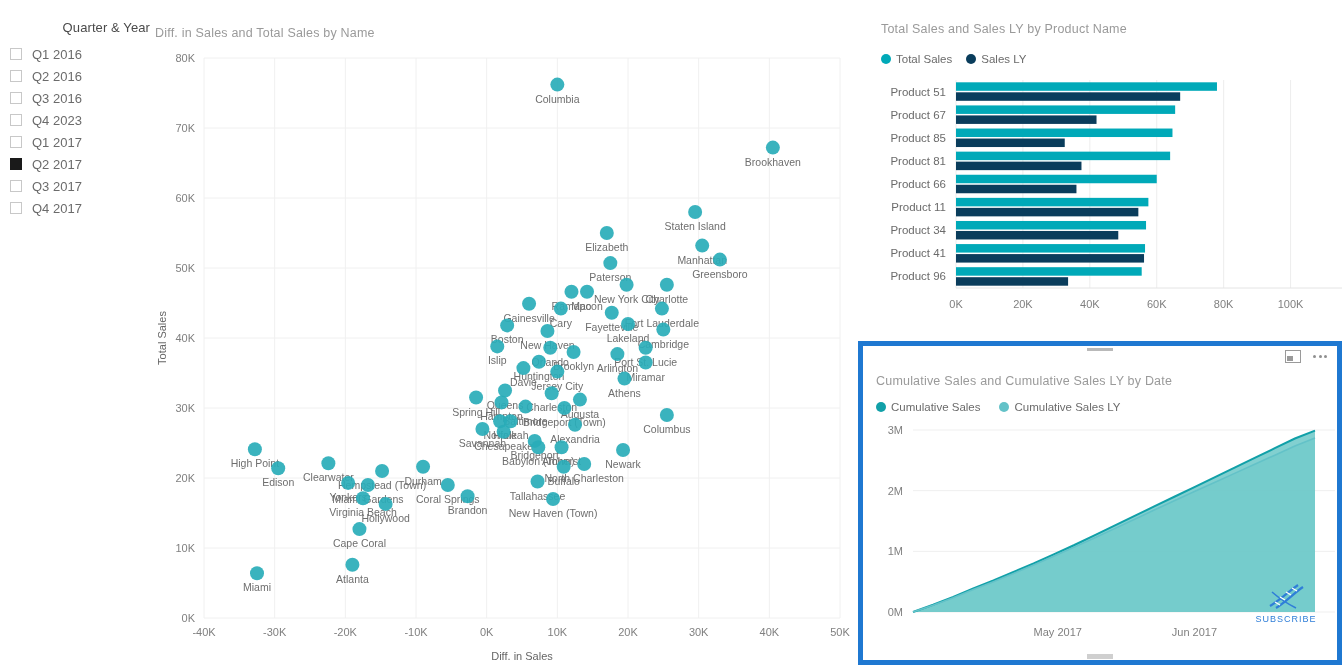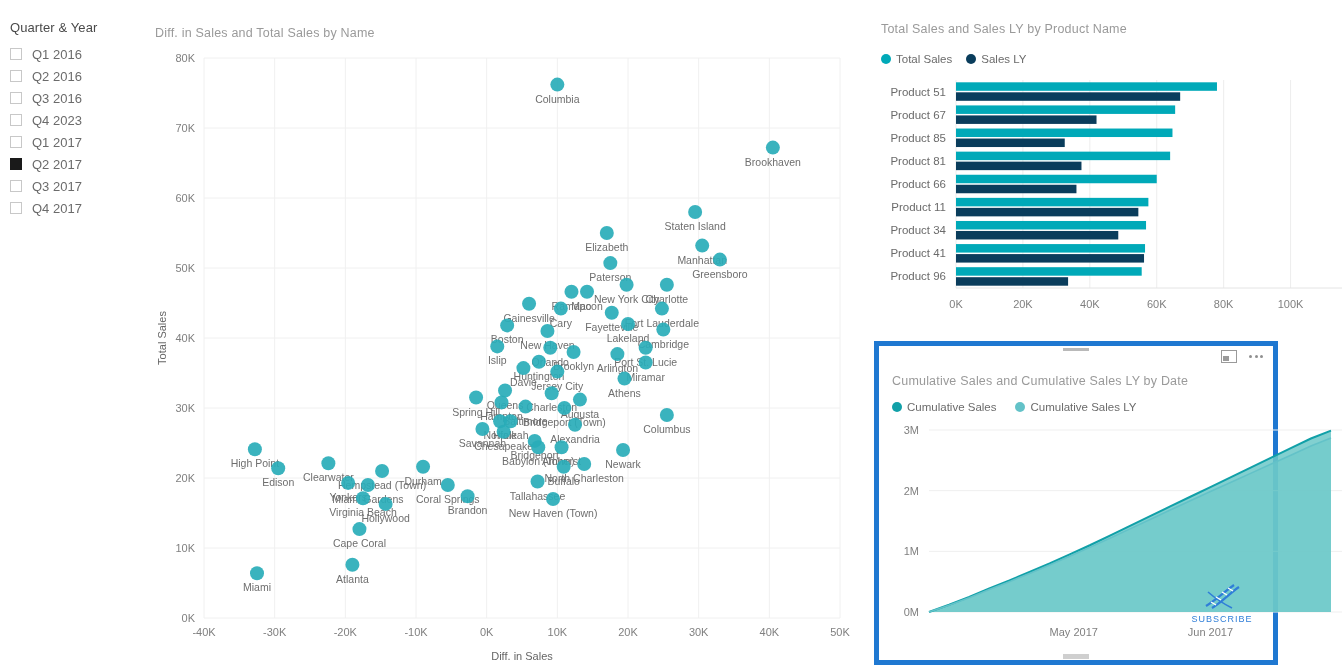--- a/index.html
+++ b/index.html
@@ -10,20 +10,21 @@
     font-family: "Liberation Sans", sans-serif;
     overflow: hidden;
   }
   .page { position: relative; width: 1342px; height: 665px; background:#fff; }
 
   
   .slicer { position: absolute; left: 10px; top: 20px; width: 140px; }
   .slicer-title {
     font-size: 13px; color: #4a4a4a; margin-bottom: 9px;
     letter-spacing: .1px;
+    text-align: right;
   }
   .slicer-item {
     display: flex; align-items: center; height: 20px; margin-bottom: 2px;
     cursor: pointer;
     text-align: center;
   }
   .slicer-box {
     width: 12px; height: 12px; border: 1px solid #c8c8c8;
     background: #ffffff; margin-right: 10px; flex: 0 0 auto;
   }
@@ -57,22 +58,22 @@
   .scrollbar-track {
     position: absolute; right: 9px; top: 56px; width: 9px; height: 214px;
     background: #f4f4f4;
   }
   .scrollbar-thumb {
     position: absolute; left: 0; top: 0; width: 9px; height: 27px; background: #b6b6b6;
   }
 
   
   .areawrap {
-    position: absolute; left: 858px; top: 341px; width: 404px; height: 324px;
-    border: 5px solid #1f78D1; background: #fef9c3; margin-left: 16px;
+    position: absolute; left: 858px; top: 341px; width: 484px; height: 324px;
+    border: 5px solid #1f78D1; background: #fef9c3;
   }
   .area-inner { position: absolute; inset: 0; background: #ffffff; }
   .area-inner .viz-title { position: absolute; left: 13px; top: 28px; }
   .area-legend { position: absolute; left: 13px; top: 55px; display: flex; align-items: center; gap: 19px; }
   .viz-header-icons {
     position: absolute; right: 10px; top: 4px; display: flex; align-items: center; gap: 12px;
   }
   .icon-focus { width: 16px; height: 13px; position: relative; }
   .icon-focus .fi-box { position: absolute; left:0; top:0; width: 16px; height: 13px; border: 1.4px solid #9a9a9a; }
   .icon-focus .fi-in { position: absolute; left: 2px; bottom: 2px; width: 6px; height: 5px; background: #9a9a9a; }

